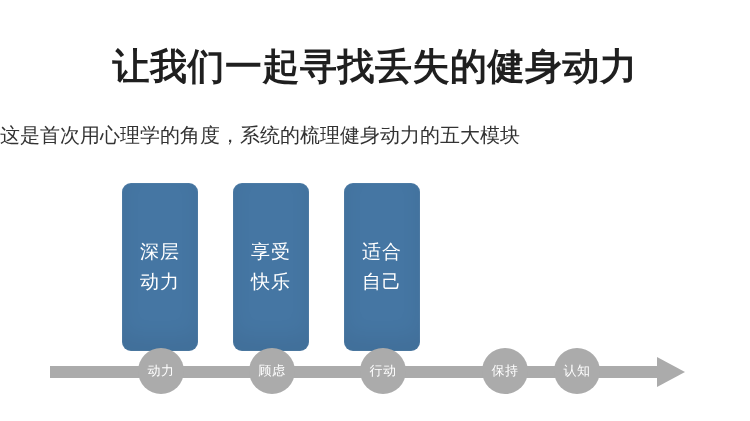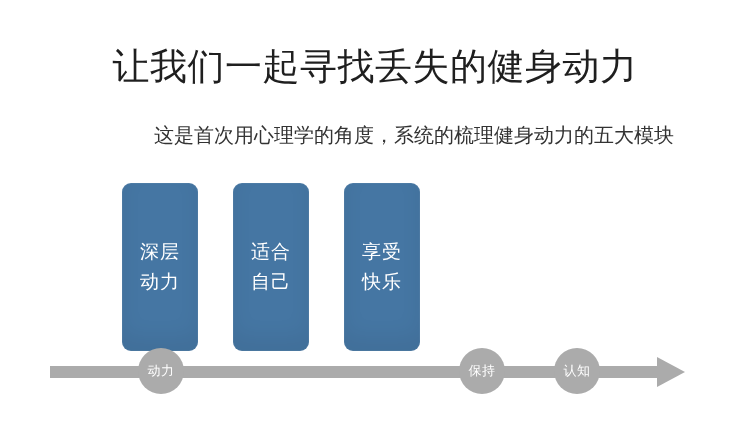--- a/index.html
+++ b/index.html
@@ -16,32 +16,32 @@
     overflow: hidden;
   }
   .title {
     position: absolute;
     top: 44px;
     left: 0;
     width: 750px;
     margin: 0;
     text-align: center;
     font-size: 37px;
-    font-weight: 400;
+    font-weight: 700;
     letter-spacing: 0.5px;
     color: var(--title-color, #1f1f1f);
     line-height: 46px;
   }
   .subtitle {
     position: absolute;
     top: 121px;
     left: 0;
     width: 674px;
     margin: 0;
-    text-align: right;
+    text-align: left;
     font-size: 20px;
     font-weight: 400;
     color: var(--subtitle-color, #333333);
     line-height: 28px;
   }
   .modules {
     position: absolute;
     top: 183px;
     left: 122px;
     display: flex;
@@ -91,52 +91,58 @@
     color: var(--timeline-text, #ffffff);
     display: flex;
     align-items: center;
     justify-content: center;
     font-size: 13px;
     letter-spacing: 0.5px;
   }
   .s1 { left: 138px; }
   .s2 { left: 249px; }
   .s3 { left: 360px; }
-  .s4 { left: 459px; font-family: Liberation Serif, serif; }
+  .s4 { left: 482px; font-family: Liberation Serif, serif; }
   .s5 { left: 554px; }
 </style>
 </head>
 <body>
 
 <div class="slide">
 
   <h1 class="title">让我们一起寻找丢失的健身动力</h1>
 
   <p class="subtitle">这是首次用心理学的角度，系统的梳理健身动力的五大模块</p>
 
   <div class="modules">
     <div class="module-card">
       <span>深层</span>
       <span>动力</span>
     </div>
     <div class="module-card">
+      <span>享受</span>
+      <span>快乐</span>
+    </div>
+    <div class="module-card">
       <span>适合</span>
       <span>自己</span>
-    </div>
-    <div class="module-card">
-      <span>享受</span>
-      <span>快乐</span>
     </div>
   </div>
 
   <div class="timeline-bar"></div>
   <div class="arrow-head"></div>
 
   <div class="step s1">
     <span>动力</span>
+  </div>
+  <div class="step s2">
+    <span>顾虑</span>
+  </div>
+  <div class="step s3">
+    <span>行动</span>
   </div>
   <div class="step s4">
     <span>保持</span>
   </div>
   <div class="step s5">
     <span>认知</span>
   </div>
 
 </div>
 

